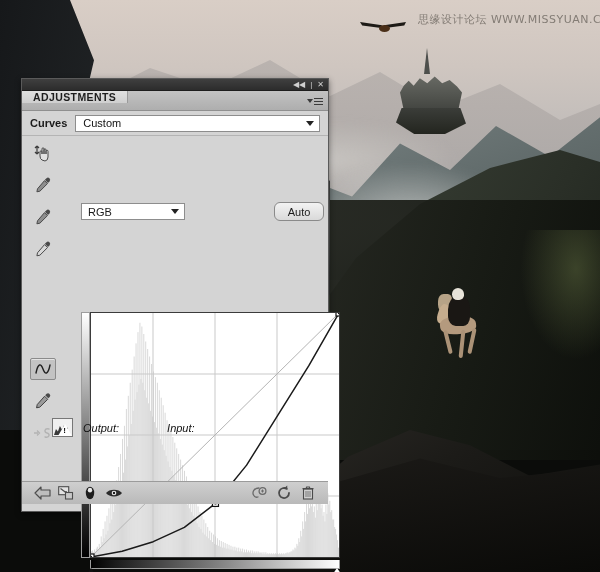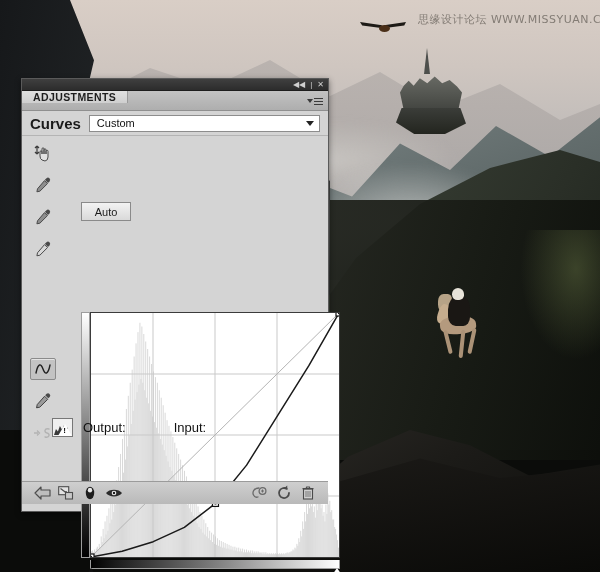--- a/index.html
+++ b/index.html
@@ -208,21 +208,21 @@
   }
   .panelmenu .lines { display: flex; flex-direction: column; gap: 2px; }
   .panelmenu .lines i { display: block; width: 9px; height: 1px; background: #3a3a3a; }
 
   .presetrow {
     height: 25px; display: flex; align-items: center;
     padding: 0 8px; gap: 8px;
     background: #d4d4d4;
     border-bottom: 1px solid #b4b4b4;
   }
-  .presetlabel { font-weight: bold; font-size: 15px; color: #1a1a1a; text-align: right; }
+  .presetlabel { font-weight: bold; font-size: 11px; color: #1a1a1a; text-align: right; }
   .select {
     flex: 1; height: 17px; background: #fff;
     border: 1px solid #8d8d8d;
     display: flex; align-items: center; justify-content: space-between;
     padding: 0 5px 0 7px; font-size: 11px; color: #111;
   }
   .caret-dn {
     width: 0; height: 0; border-left: 4px solid transparent;
     border-right: 4px solid transparent; border-top: 5px solid #222;
   }
@@ -278,21 +278,21 @@
     display: flex; align-items: center; justify-content: space-between;
   }
   .rgbselect {
     width: 104px; height: 17px; background: #fff; border: 1px solid #8d8d8d;
     display: flex; align-items: center; justify-content: space-between;
     padding: 0 5px 0 6px; font-size: 11px;
   }
   .autobtn {
     width: 50px; height: 19px;
     background: linear-gradient(to bottom, #f3f3f3, #d9d9d9);
-    border: 1px solid #8a8a8a; border-radius: 0;
+    border: 1px solid #8a8a8a; border-radius: 6px;
     display: flex; align-items: center; justify-content: center;
     font-size: 11px; color: #1a1a1a;
   }
 
   
   .ioRow {
     position: absolute; left: 30px; top: 282px; width: 270px;
     display: flex; align-items: center; gap: 10px;
   }
   .warnicon {
@@ -306,21 +306,21 @@
   }
   .warnicon .tri {
     position: absolute; right: 0px; bottom: 0px;
     width: 0; height: 0; border-left: 7px solid transparent;
     border-right: 7px solid transparent; border-bottom: 12px solid #fff;
   }
   .warnicon .bang {
     position: absolute; right: 6px; bottom: 1px;
     font-size: 8px; font-weight: bold; color: #111; line-height: 8px;
   }
-  .iolabel { font-size: 13px; color: #111; }
+  .iolabel { font-size: 11px; color: #111; font-style: italic; }
   .iolabel.input { margin-left: 28px; }
 
   
   .bottombar {
     position: absolute; left: 0; bottom: 0; width: 100%; height: 23px;
     background: linear-gradient(to bottom, #cfcfcf, #b9b9b9);
     border-top: 1px solid #9b9b9b;
     display: flex; align-items: center; padding: 0 8px;
   }
   .bbtn {
@@ -461,20 +461,24 @@
 
         <div class="tool dim">
           <svg width="20" height="14" viewBox="0 0 20 14">
             <path d="M1 7 l4 0 M4 4.5 l2.5 2.5 l-2.5 2.5" stroke="#8a8a8a" stroke-width="1.3" fill="none"></path>
             <path d="M16 3 C11 2, 11 6.5, 14 7 C17 7.5, 17 12, 12 11" stroke="#8a8a8a" stroke-width="1.4" fill="none" stroke-linecap="round"></path>
           </svg>
         </div>
       </div>
 
       <div class="rgbrow">
+        <div class="rgbselect">
+          <span>RGB</span>
+          <span class="caret-dn"></span>
+        </div>
         <div class="autobtn">Auto</div>
       </div>
 
       <div class="vgrad"></div>
 
       <div class="graph">
         <svg id="curve-svg" width="248" height="244" viewBox="0 0 248 244">
             <g>
               <rect x="0.00" y="238.38" width="0.97" height="5.62" fill="#d8d8d8"></rect>
               <rect x="0.97" y="237.44" width="0.97" height="6.56" fill="#d8d8d8"></rect>

